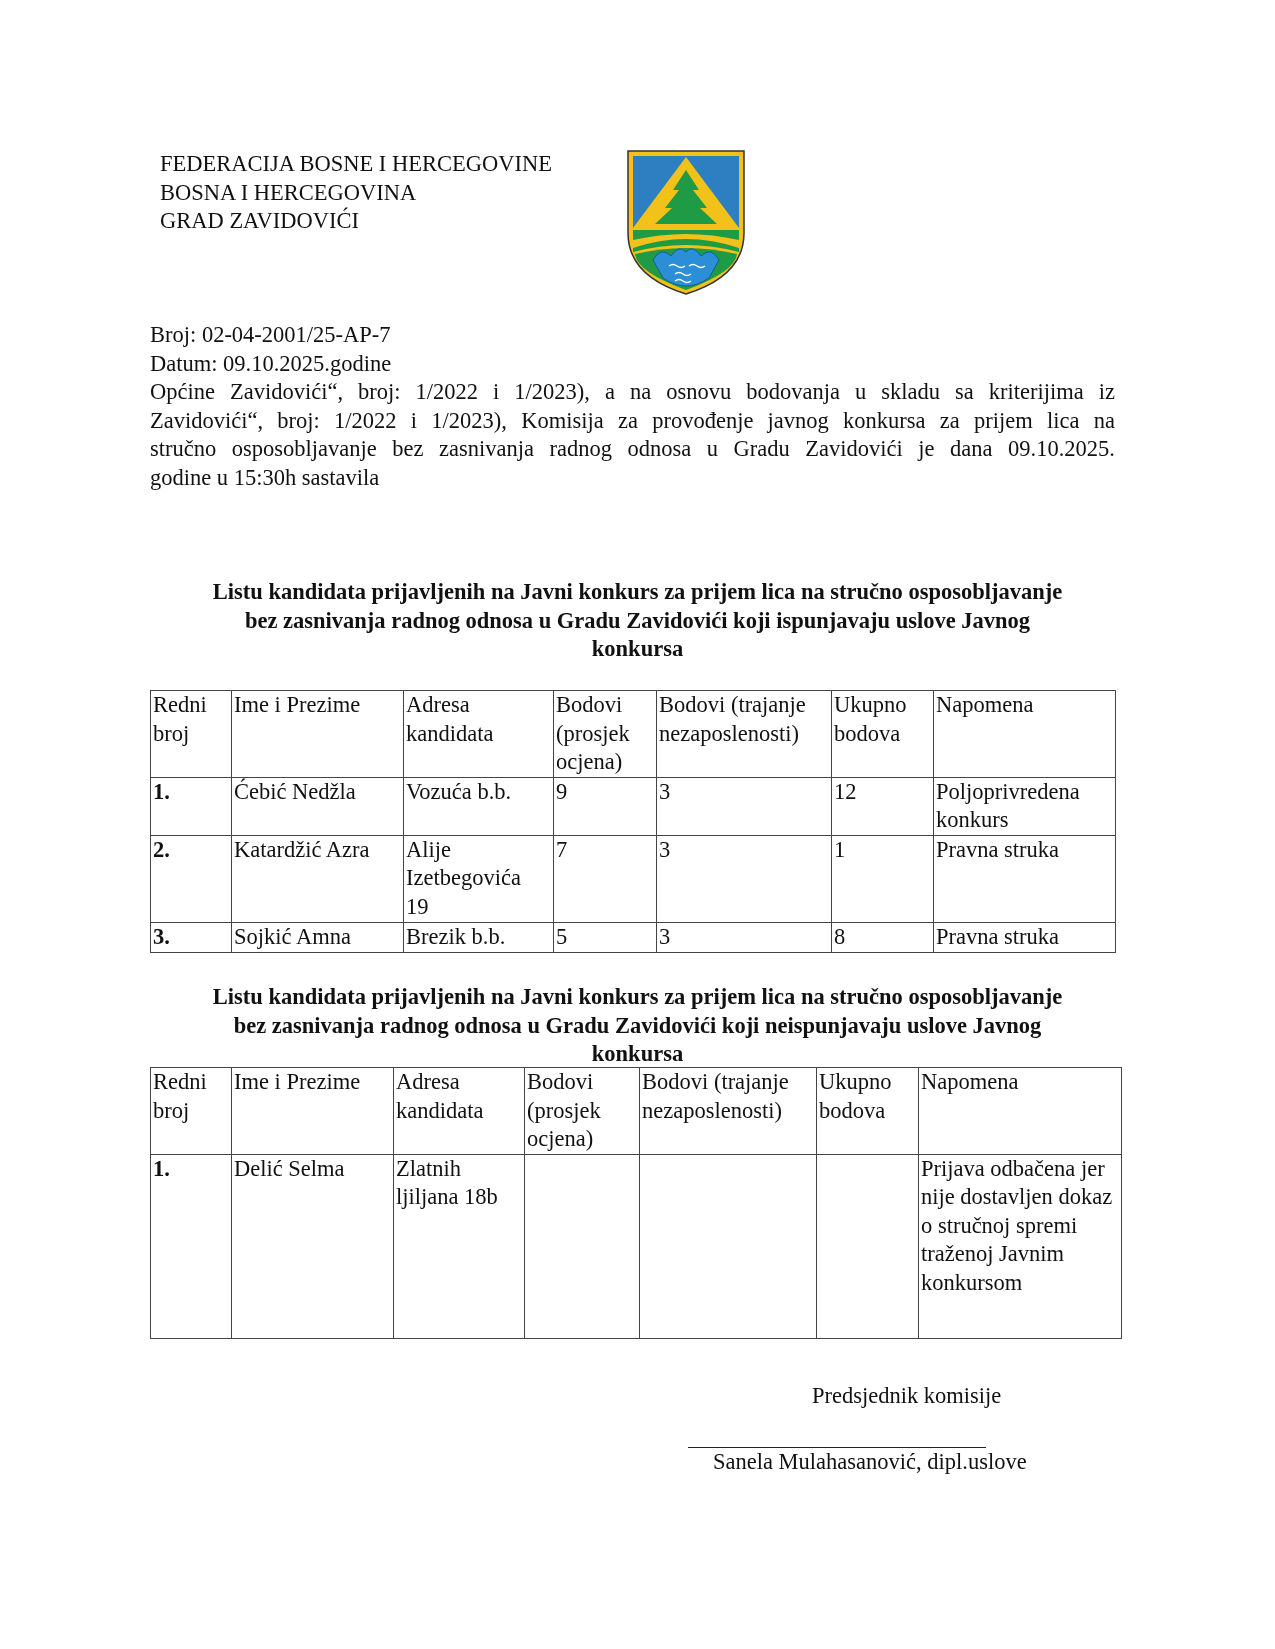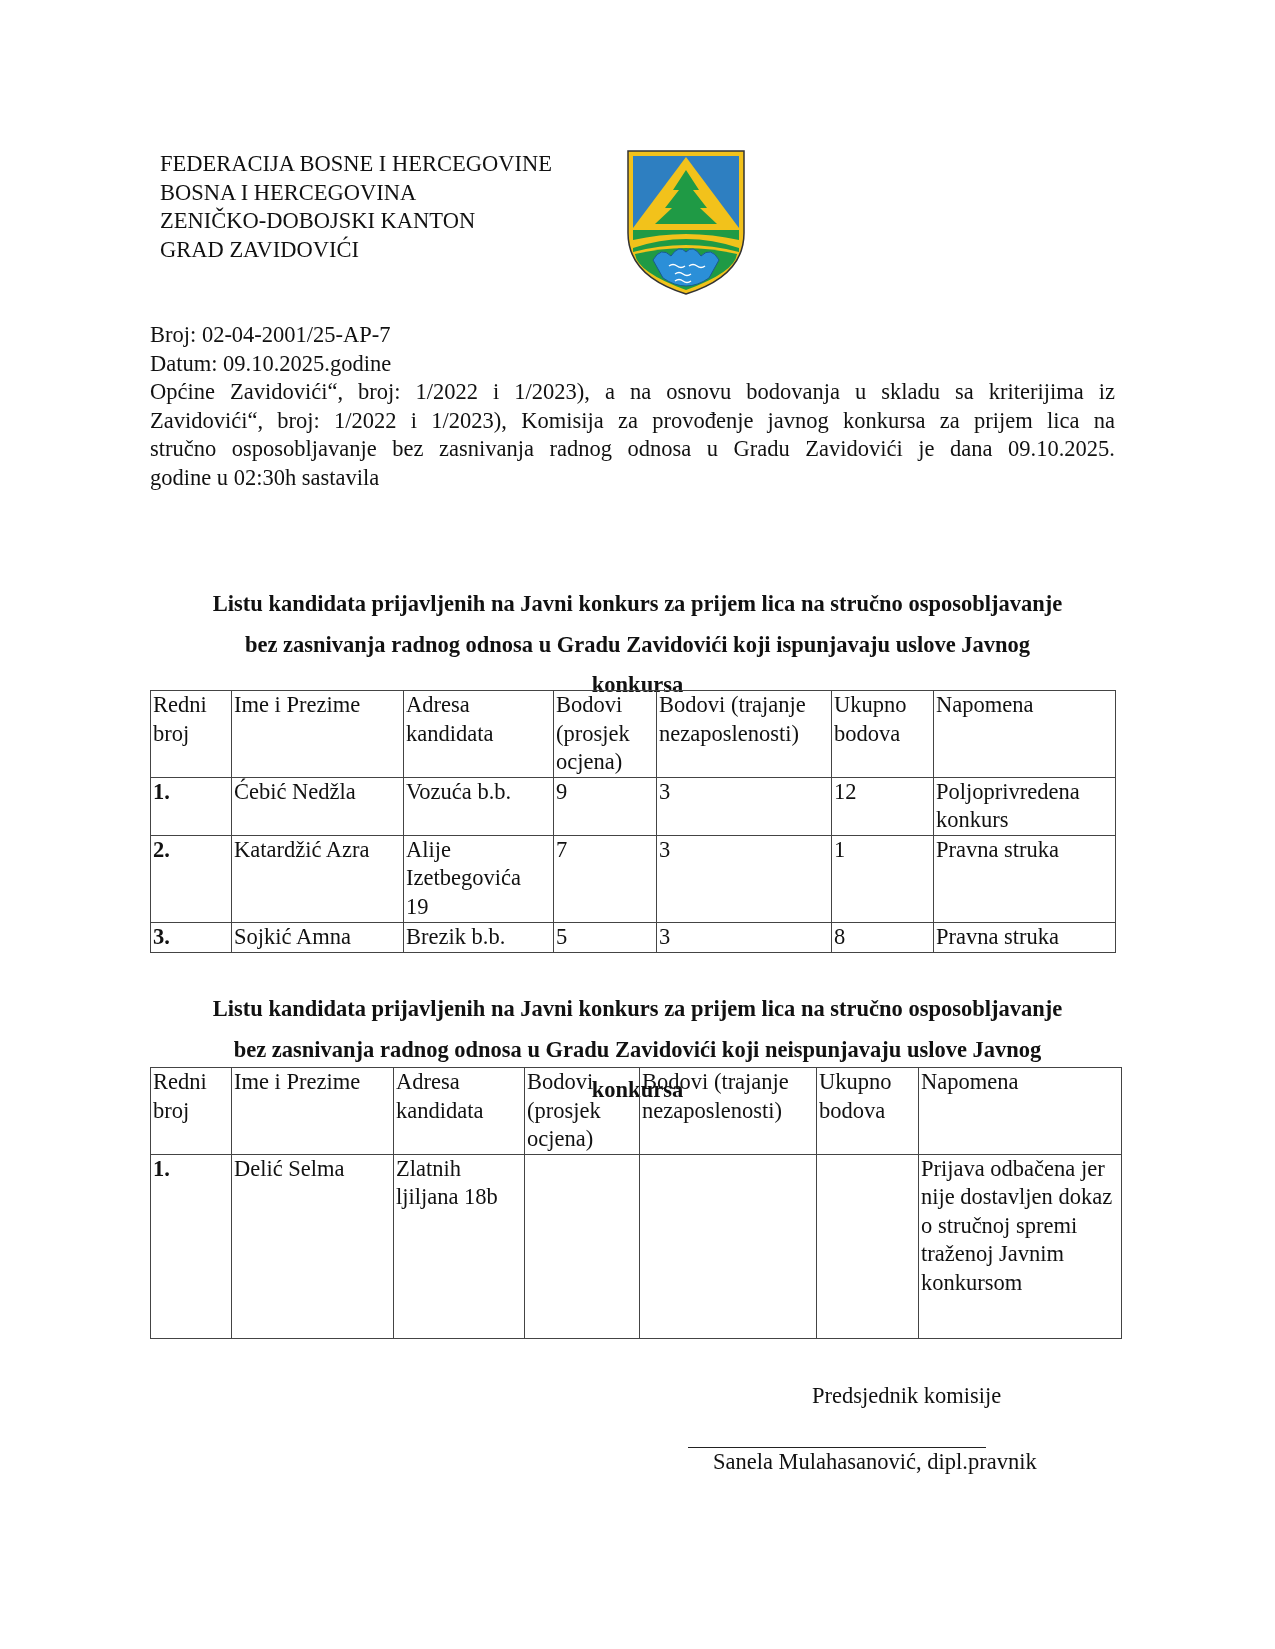--- a/index.html
+++ b/index.html
@@ -12,40 +12,39 @@
   .header-lines { left: 160px; top: 150px; }
   .header-lines div { height: 28.5px; white-space: nowrap; }
   .crest { left: 625px; top: 148px; width: 122px; height: 148px; }
   .meta { left: 150px; top: 321px; }
   .meta div { white-space: nowrap; }
   .para { left: 150px; top: 378px; width: 965px; text-align: justify; text-indent: 45px; }
   .para .ln { display: block; text-align: justify; text-align-last: justify; text-indent: 0; }
   .para .ln.first { text-indent: 45px; }
   .para .ln.last { text-align-last: left; }
   .heading { left: 150px; width: 975px; text-align: center; font-weight: bold; }
-  .heading div { white-space: nowrap; margin-top: 12px; }
+  .heading div { white-space: nowrap; }
   table.grid {
     position: absolute; border-collapse: collapse; left: 150px;
     font-size: 22.5px; line-height: 28.5px;
   }
   table.grid td {
     border: 1.5px solid #444; vertical-align: top; padding: 0 6px 0 2px;
   }
   table.grid td.num { font-weight: bold; }
   .sign-title { left: 812px; top: 1382px; white-space: nowrap; }
   .sign-line { left: 688px; top: 1447px; width: 298px; border-top: 1.3px solid #222; }
   .sign-name { left: 713px; top: 1448px; white-space: nowrap; }
 </style>
 </head>
 <body>
 
 <div class="abs header-lines">
   <div>FEDERACIJA BOSNE I HERCEGOVINE</div>
   <div>BOSNA I HERCEGOVINA</div>
-  <div>ZENIČKO-DOBOJSKI KANTON</div>
   <div>GRAD ZAVIDOVIĆI</div>
 </div>
 
 <div class="abs crest">
   <svg width="122" height="148" viewBox="0 0 122 148">
     <path d="M3 3 H119 V85 Q119 128 61 146 Q3 128 3 85 Z" fill="#f2c21b" stroke="#333" stroke-width="1.5"></path>
     <path d="M8 8 H114 V80 H8 Z" fill="#2e7fc1"></path>
     <polygon points="61,9 114,80 8,80" fill="#f2c21b"></polygon>
     <polygon points="61,22 74,42 68,42 82,60 75,60 92,76 30,76 47,60 40,60 54,42 48,42" fill="#1f9a45"></polygon>
     <path d="M8 82 H114 V92 Q61 80 8 92 Z" fill="#1f9a45"></path>
@@ -61,21 +60,21 @@
 
 <div class="abs meta">
   <div>Broj: 02-04-2001/25-AP-7</div>
   <div>Datum: 09.10.2025.godine</div>
 </div>
 
 <div class="abs para" style="text-indent:0;">
   <span class="ln">Općine Zavidovići“, broj: 1/2022 i 1/2023), a na osnovu  bodovanja  u skladu sa kriterijima iz</span>
   <span class="ln">Zavidovići“, broj: 1/2022 i 1/2023), Komisija za provođenje javnog konkursa za prijem lica na</span>
   <span class="ln">stručno osposobljavanje bez zasnivanja radnog odnosa u Gradu Zavidovići je dana 09.10.2025.</span>
-  <span class="ln last">godine u 02:30h sastavila</span>
+  <span class="ln last">godine u 15:30h sastavila</span>
 </div>
 
 <div class="abs heading" style="top:578px;">
   <div>Listu kandidata prijavljenih na Javni konkurs za prijem lica na stručno osposobljavanje</div>
   <div>bez zasnivanja radnog odnosa u Gradu Zavidovići koji ispunjavaju uslove Javnog</div>
   <div>konkursa</div>
 </div>
 
 <table class="grid" style="top:690px; width:966px;">
   <colgroup>
@@ -160,13 +159,13 @@
     <td></td>
     <td></td>
     <td></td>
     <td>Prijava odbačena jer nije dostavljen dokaz o stručnoj spremi traženoj Javnim konkursom</td>
   </tr>
 </tbody>
   </table>
 
 <div class="abs sign-title">Predsjednik komisije</div>
 <div class="abs sign-line"></div>
-<div class="abs sign-name">Sanela Mulahasanović, dipl.pravnik</div>
+<div class="abs sign-name">Sanela Mulahasanović, dipl.uslove</div>
 
 </body></html>

